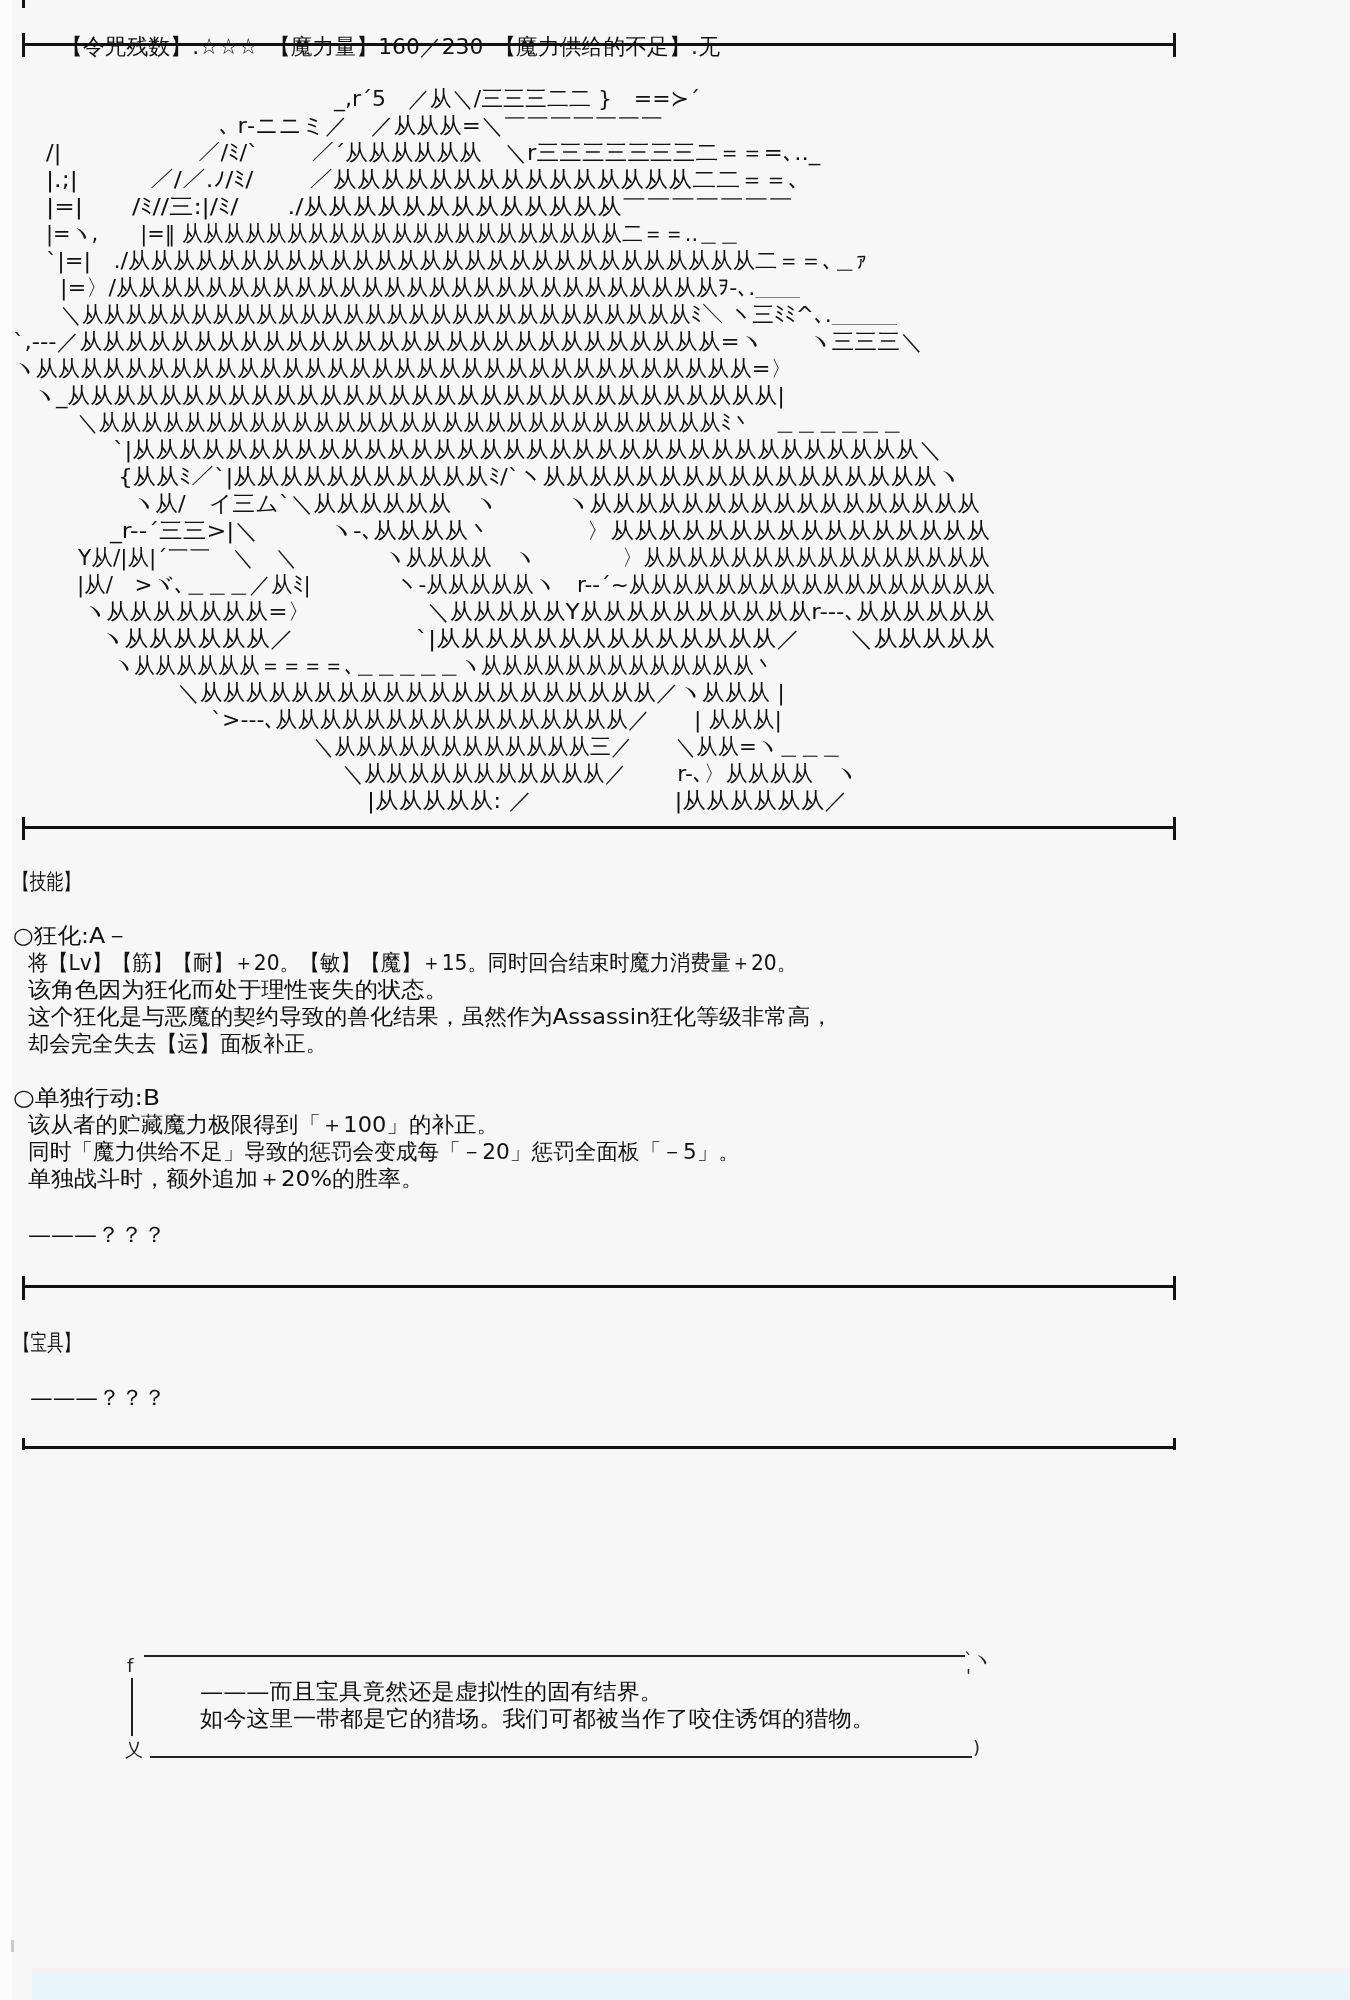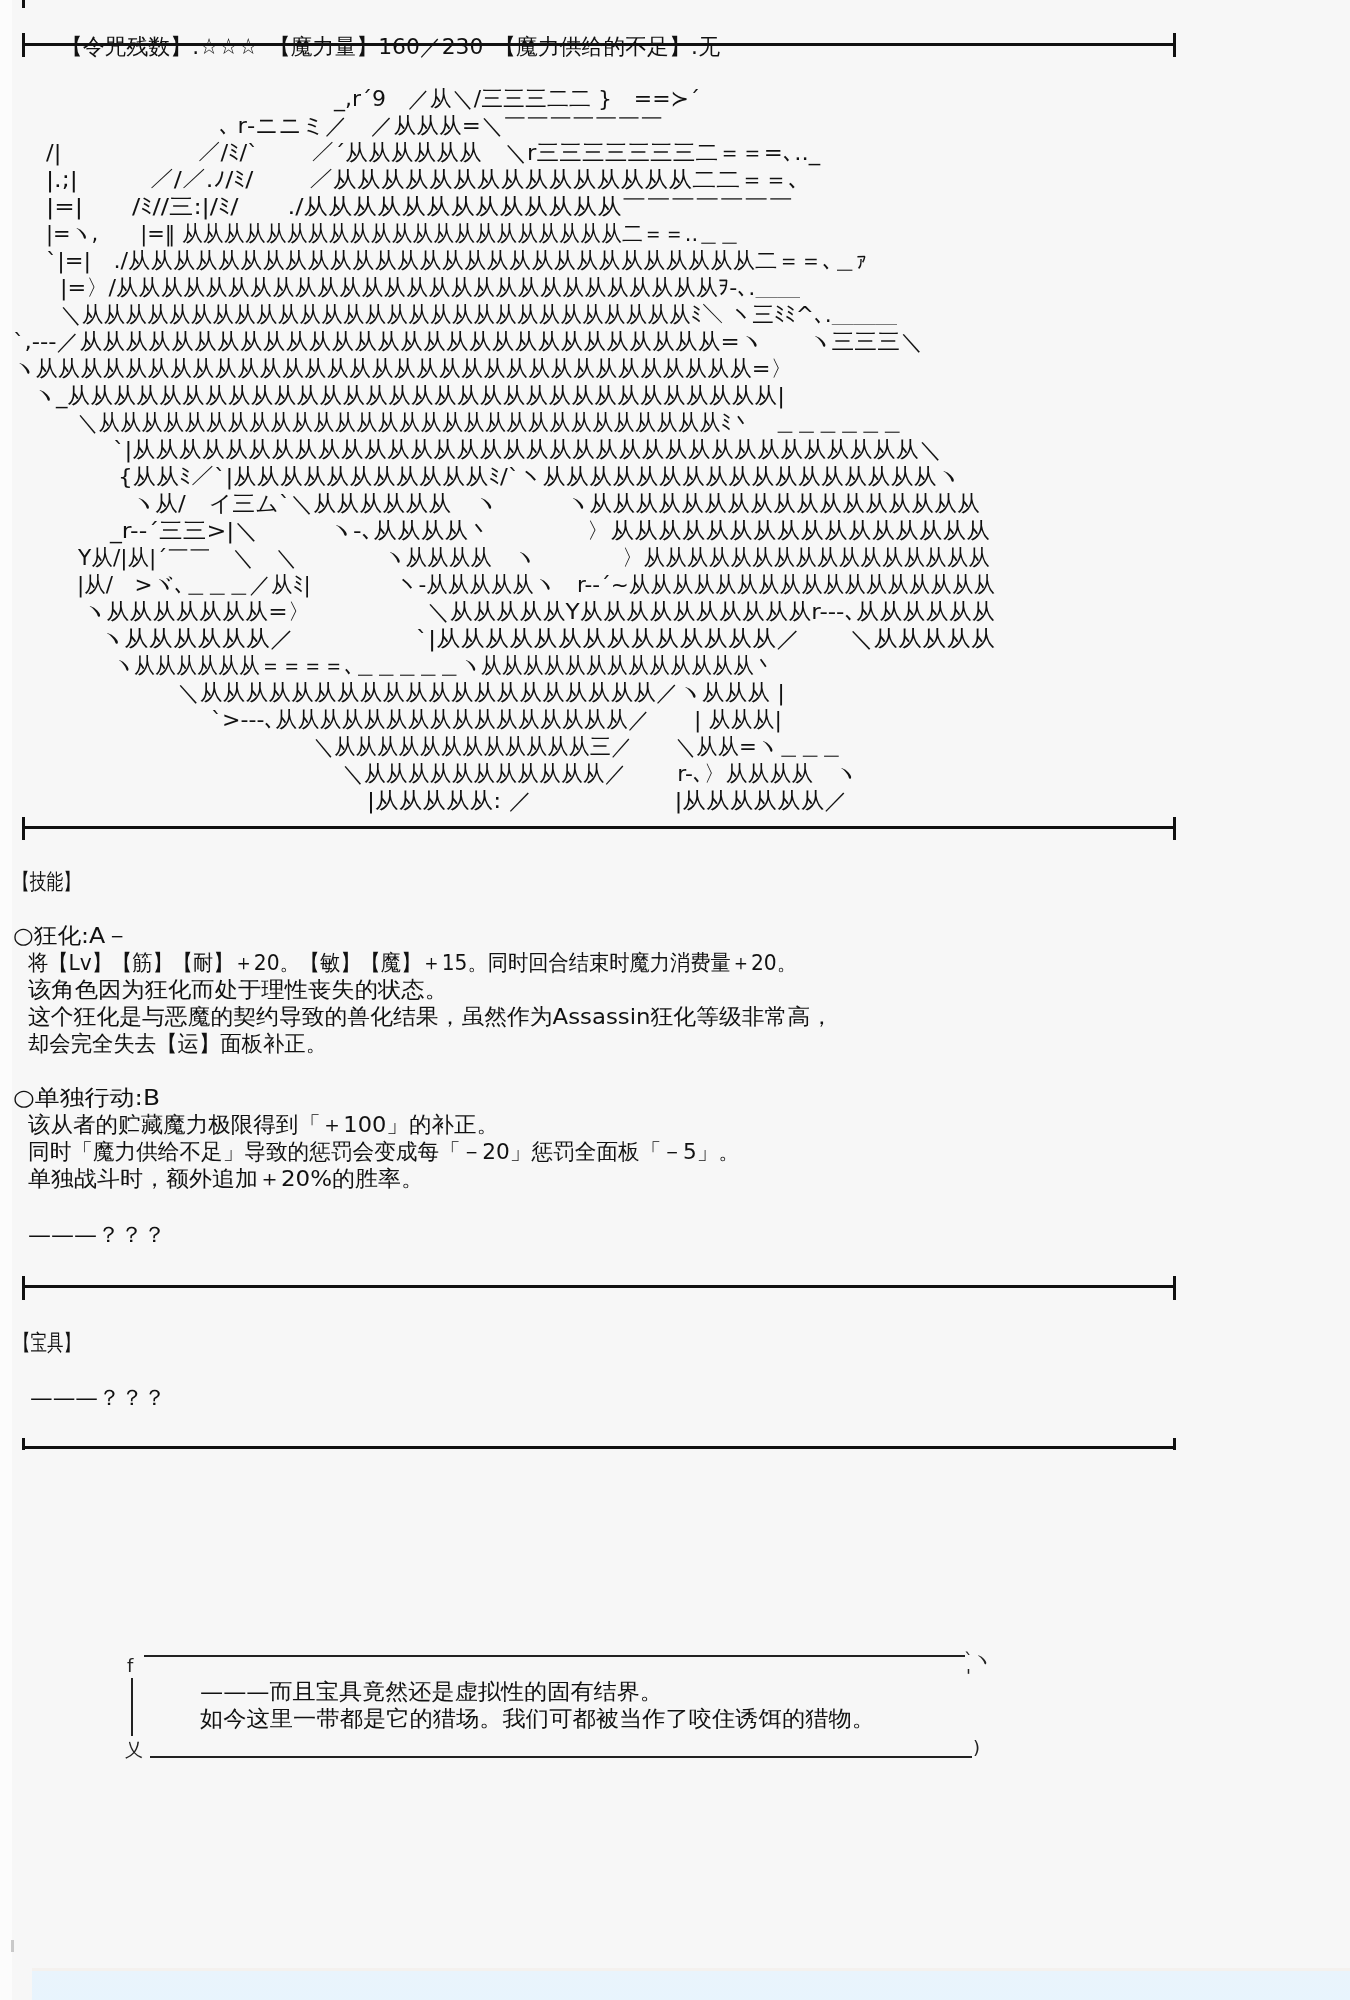--- a/index.html
+++ b/index.html
@@ -37,21 +37,21 @@
   <span>【令咒残数】:☆☆☆</span><span>【魔力量】160／230</span><span>【魔力供给的不足】:无</span>
 </div>
 
 <div>
   <div class="rule-line" style="top:43px"></div>
   <div class="tick" style="left:22px;top:33px;height:24px"></div>
   <div class="tick" style="left:1173px;top:33px;height:24px"></div>
 </div>
 
 <div>
-  <div class="t aa" style="top: 85px; left: 334px; transform: scaleX(0.997955);">_,r´9　／从＼/三三三二二 }　==≻´</div>
+  <div class="t aa" style="top: 85px; left: 334px; transform: scaleX(0.997955);">_,r´5　／从＼/三三三二二 }　==≻´</div>
   <div class="t aa" style="top: 112px; left: 219px; transform: scaleX(1.03504);">､ r‐ニニミ／　／从从从=＼￣￣￣￣￣￣￣</div>
   <div class="t aa" style="top: 139px; left: 46px; transform: scaleX(1.03323);">/|　　　　　　／/ﾐ/`　　 ／´从从从从从从　＼r三三三三三三三二＝＝=､.._</div>
   <div class="t aa" style="top: 166px; left: 46px; transform: scaleX(1.08888);">|.;|　　　／/／.ﾉ/ﾐ/　　 ／从从从从从从从从从从从从从从从二二＝＝､</div>
   <div class="t aa" style="top: 193px; left: 46px; transform: scaleX(1.11233);">|=|　　/ﾐ//三:|/ﾐ/　　./从从从从从从从从从从从从从￣￣￣￣￣￣￣</div>
   <div class="t aa" style="top: 220px; left: 46px; transform: scaleX(0.952418);">|=ヽ,　　|=‖ 从从从从从从从从从从从从从从从从从从从从从二＝＝..＿＿</div>
   <div class="t aa" style="top: 247px; left: 46px; transform: scaleX(1.01776);">`|=|　./从从从从从从从从从从从从从从从从从从从从从从从从从从从从二＝＝､＿ｧ</div>
   <div class="t aa" style="top: 274px; left: 53px; transform: scaleX(1.01331);"> |=〉/从从从从从从从从从从从从从从从从从从从从从从从从从从从ｦ-､.＿＿</div>
   <div class="t aa" style="top: 301px; left: 53px; transform: scaleX(0.98896);"> ＼从从从从从从从从从从从从从从从从从从从从从从从从从从从从ﾐ＼ ヽ三ﾐﾐ^､.＿＿＿</div>
   <div class="t aa" style="top: 328px; left: 13px; transform: scaleX(1.04089);">`,---／从从从从从从从从从从从从从从从从从从从从从从从从从从从从=ヽ　　ヽ三三三＼</div>
   <div class="t aa" style="top: 355px; left: 13px; transform: scaleX(1.0177);">ヽ从从从从从从从从从从从从从从从从从从从从从从从从从从从从从从从从=〉</div>

